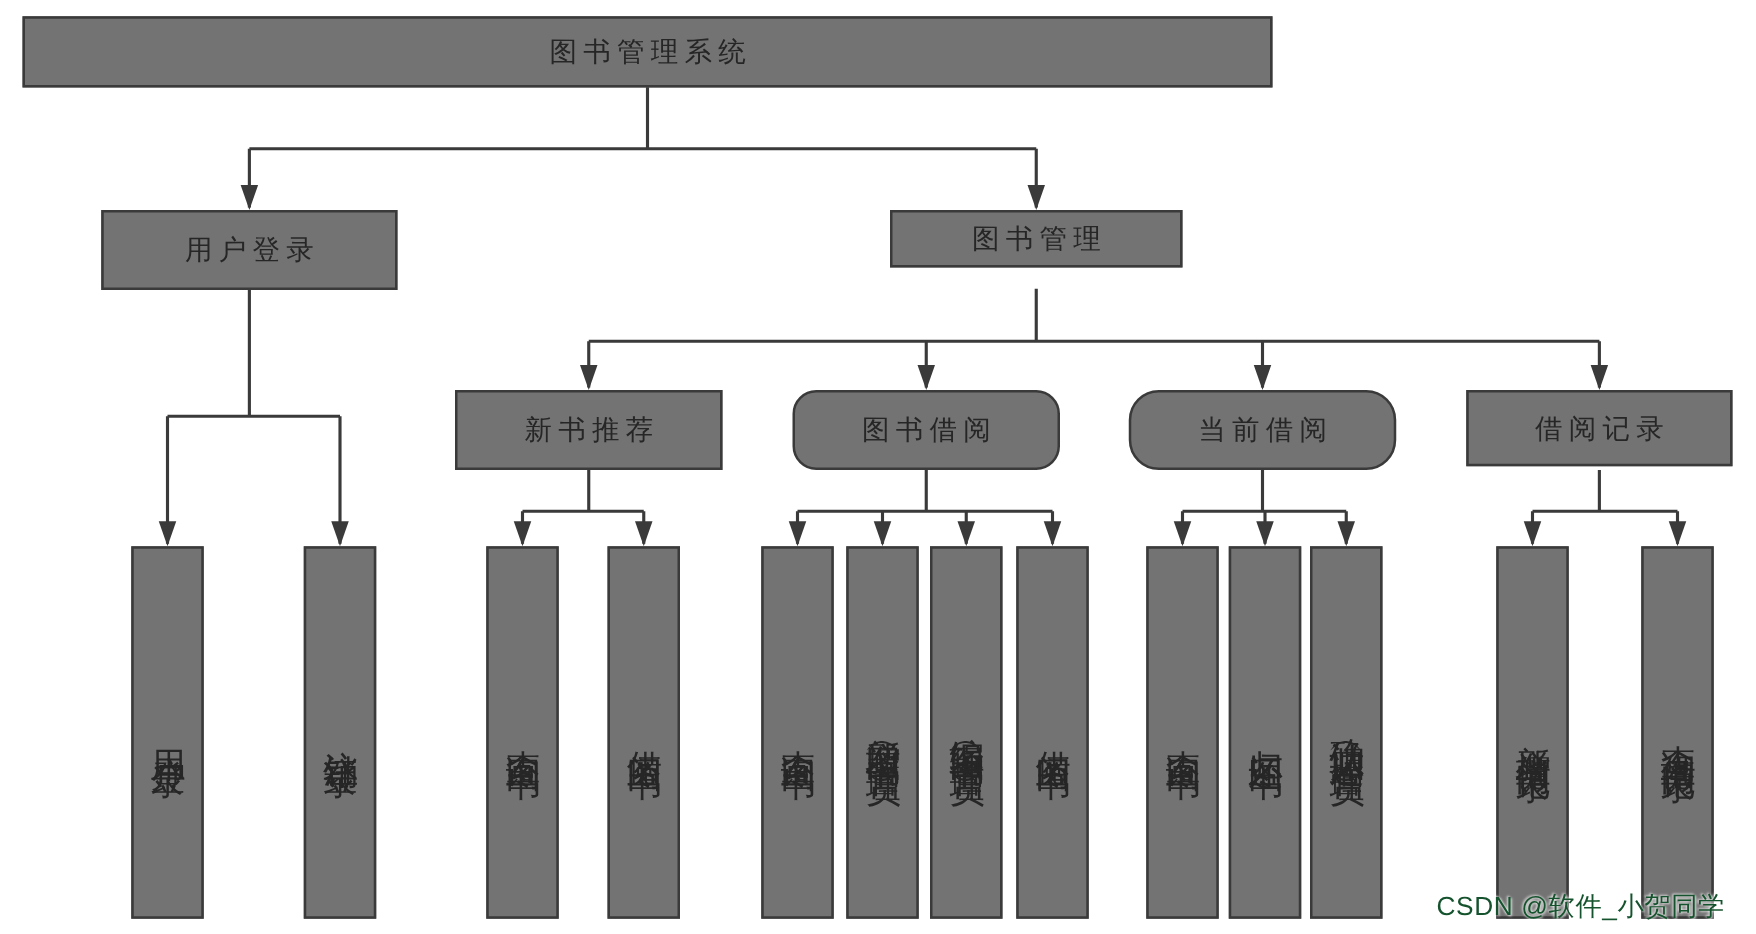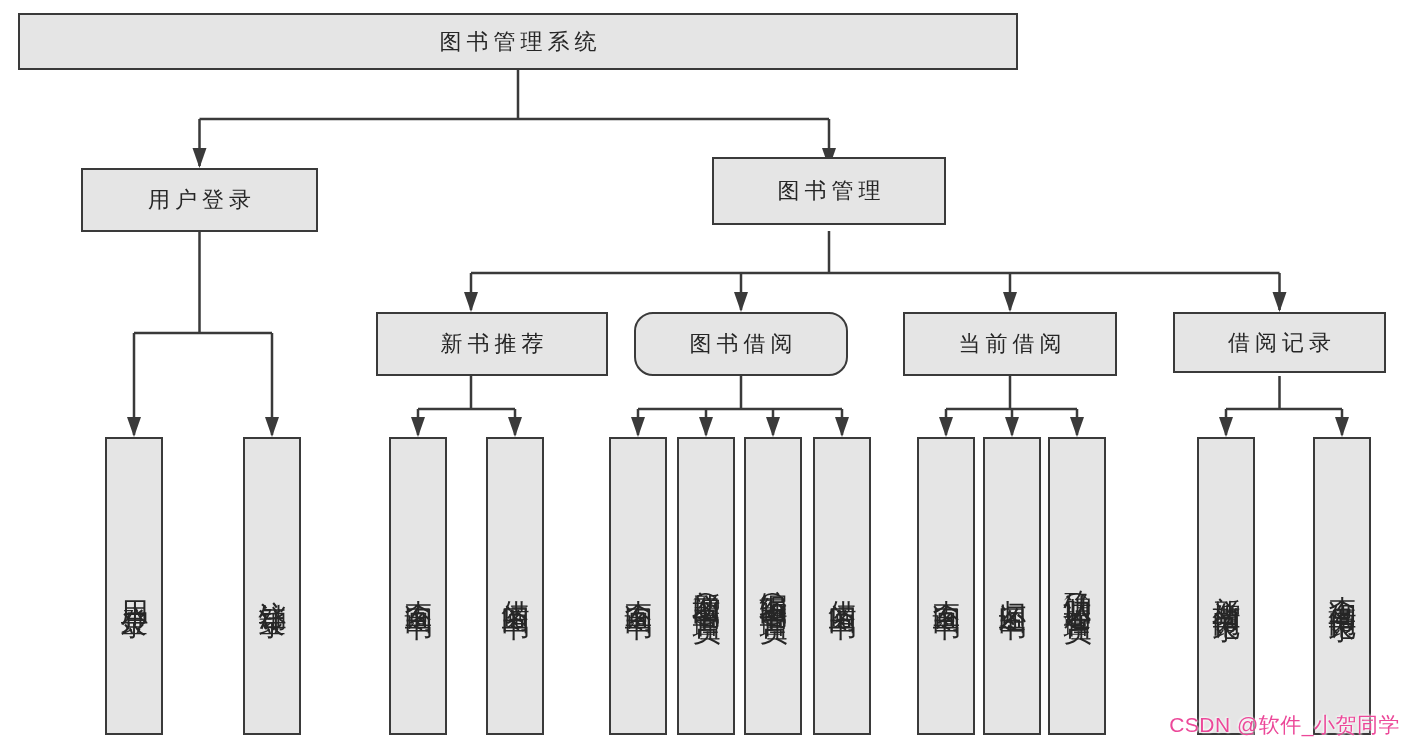--- a/index.html
+++ b/index.html
@@ -7,40 +7,40 @@
     position:relative;
     width:1405px;height:747px;
     background:#ffffff;
     font-family:"Liberation Sans","DejaVu Sans",sans-serif;
     overflow:hidden;
   }
   .wires{position:absolute;left:0;top:0;width:1405px;height:747px;}
   .box{
     position:absolute;
     box-sizing:border-box;
-    background:#e5e5e5;
+    background:#737373;
     border:2.5px solid #3a3a3a;
     display:flex;align-items:center;justify-content:center;
     color:#262626;
   }
   .h-box{font-size:22px;letter-spacing:5px;line-height:1;text-indent:5px;}
   .v-box span{
     writing-mode:vertical-rl;
     text-orientation:mixed;
     font-size:28px;
     letter-spacing:4px;
     line-height:1;
     white-space:nowrap;
   }
   .watermark{
     position:absolute;
-    right:5px;top:711px;
+    right:25px;top:711px;
     font-size:21px;
     letter-spacing:0.5px;
-    color:#ec4899;
+    color:#14532d;
     z-index:10;
     text-shadow:1px 1px 2px rgba(255,255,255,.85), -1px -1px 2px rgba(255,255,255,.85);
   }
 </style>
 </head>
 <body>
 
 <div class="canvas">
 
   <svg class="wires" viewBox="0 0 1405 747">
@@ -82,25 +82,25 @@
       <polygon points="1005,417 1019,417 1012,437"></polygon>
       <polygon points="1070,417 1084,417 1077,437"></polygon>
       <polygon points="1219,417 1233,417 1226,437"></polygon>
       <polygon points="1335,417 1349,417 1342,437"></polygon>
     </g>
   </svg>
 
   <div class="box h-box" style="left:18px;top:13px;width:1000px;height:57px;">图书管理系统</div>
 
   <div class="box h-box" style="left:81px;top:168px;width:237px;height:64px;">用户登录</div>
-  <div class="box h-box" style="left:712px;top:157px;width:234px;height:68px;text-align:right;">图书管理</div>
+  <div class="box h-box" style="left:712px;top:168px;width:234px;height:46px;text-align:right;">图书管理</div>
 
-  <div class="box h-box" style="left:376px;top:312px;width:232px;height:64px;">新书推荐</div>
+  <div class="box h-box" style="left:364px;top:312px;width:214px;height:64px;">新书推荐</div>
   <div class="box h-box" style="left:634px;top:312px;width:214px;height:64px;border-radius:19px;">图书借阅</div>
-  <div class="box h-box" style="left:903px;top:312px;width:214px;height:64px;">当前借阅</div>
+  <div class="box h-box" style="left:903px;top:312px;width:214px;height:64px;border-radius:24px;">当前借阅</div>
   <div class="box h-box" style="left:1173px;top:312px;width:213px;height:61px;">借阅记录</div>
 
   <div class="box v-box" style="left:105px;top:437px;width:58px;height:298px;">
     <span>用户登录</span>
   </div>
   <div class="box v-box" style="left:243px;top:437px;width:58px;height:298px;">
     <span>注销登录</span>
   </div>
 
   <div class="box v-box" style="left:389px;top:437px;width:58px;height:298px;">

